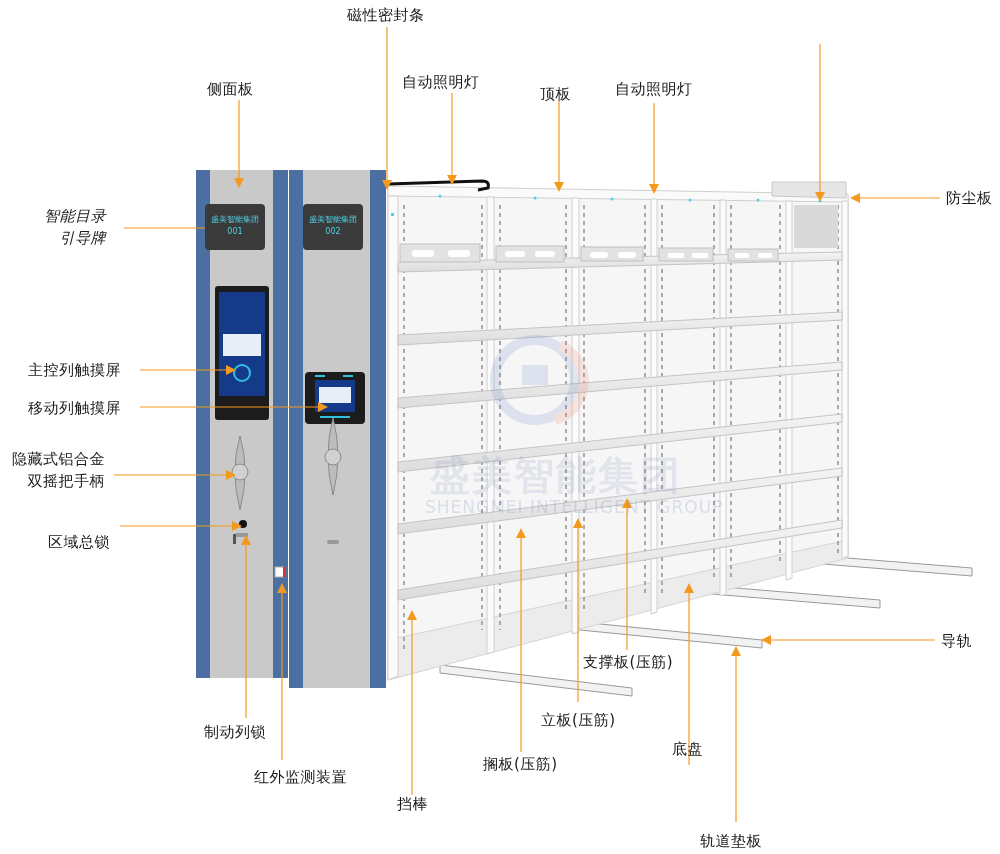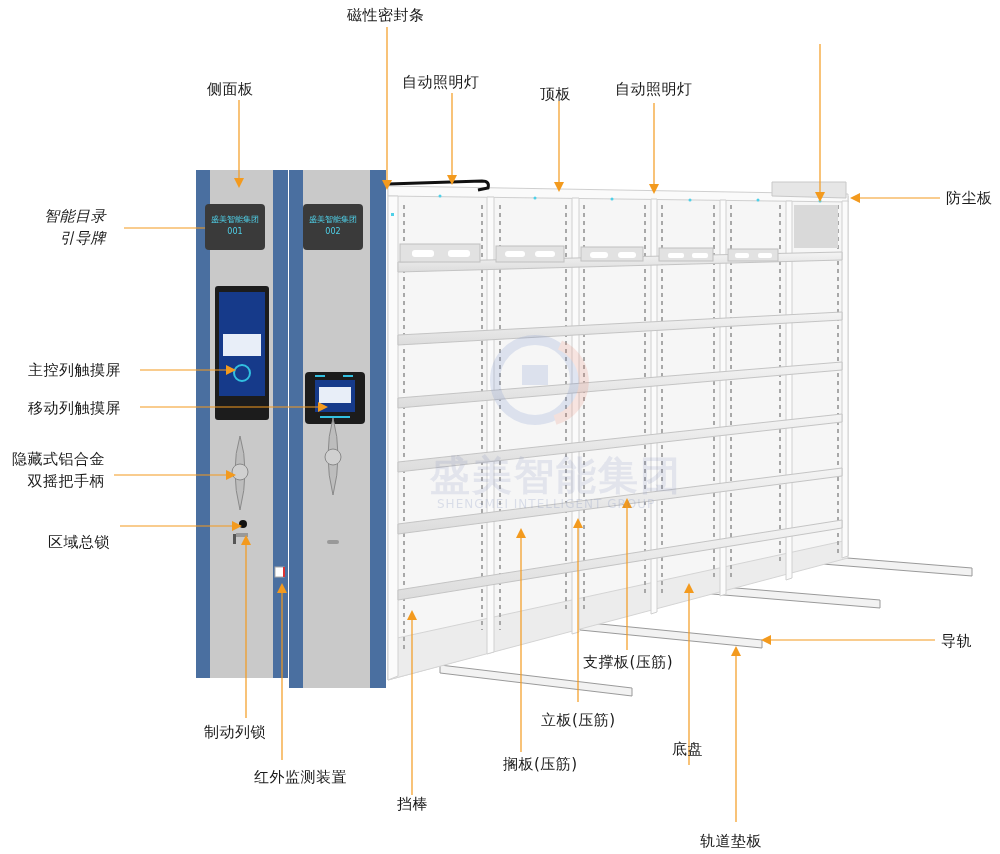--- a/index.html
+++ b/index.html
@@ -3,21 +3,21 @@
 <meta charset="utf-8">
 <style>
   html,body{margin:0;padding:0;background:#ffffff;}
   body{width:1000px;height:854px;position:relative;overflow:hidden;font-family:"DejaVu Sans","Liberation Sans",sans-serif;}
   .stage{position:absolute;left:0;top:0;width:1000px;height:854px;}
   svg.scene{position:absolute;left:0;top:0;}
   .label{position:absolute;font-size:15px;color:#1a1a1a;white-space:nowrap;line-height:22px;letter-spacing:0.5px;}
   .label.right{text-align:right;}
   .sign{position:absolute;width:60px;height:46px;background:#3a3a3a;border-radius:4px;color:#4fd0e8;font-size:8px;text-align:center;line-height:12px;padding-top:10px;box-sizing:border-box;}
   .watermark{position:absolute;left:430px;top:448px;font-size:40px;font-weight:bold;color:rgba(90,110,170,0.13);letter-spacing:2px;}
-  .watermark-en{position:absolute;left:425px;top:497px;font-size:12px;color:rgba(90,110,170,0.18);letter-spacing:1px;margin-left:12px;}
+  .watermark-en{position:absolute;left:425px;top:497px;font-size:17px;color:rgba(90,110,170,0.18);letter-spacing:1px;}
 </style>
 </head>
 <body>
 
 <div class="stage">
 
 <svg class="scene" width="1000" height="854" viewBox="0 0 1000 854">
   <defs>
     <marker id="arr" markerWidth="10" markerHeight="10" refX="8" refY="5" orient="auto" markerUnits="userSpaceOnUse">
       <path d="M0,0 L10,5 L0,10 z" fill="#f39a1e"></path>
@@ -209,20 +209,20 @@
 <div class="label" style="left:28px;top:397px;">移动列触摸屏</div>
 <div class="label right" style="left:0px;top:448px;padding-left:12px;">
   <div>隐藏式铝合金</div>
   <div>双摇把手柄</div>
 </div>
 <div class="label" style="left:48px;top:515px;margin-top:16px;">区域总锁</div>
 
 <div class="label" style="left:204px;top:721px;">制动列锁</div>
 <div class="label" style="left:254px;top:766px;">红外监测装置</div>
 <div class="label" style="left:397px;top:793px;">挡棒</div>
-<div class="label" style="left:483px;top:753px;margin-left:20px;">搁板(压筋)</div>
+<div class="label" style="left:483px;top:753px;">搁板(压筋)</div>
 <div class="label" style="left:541px;top:709px;">立板(压筋)</div>
 <div class="label" style="left:583px;top:651px;">支撑板(压筋)</div>
 <div class="label" style="left:672px;top:738px;">底盘</div>
 <div class="label" style="left:941px;top:630px;">导轨</div>
 <div class="label" style="left:700px;top:830px;">轨道垫板</div>
 
 </div>
 
 </body></html>

